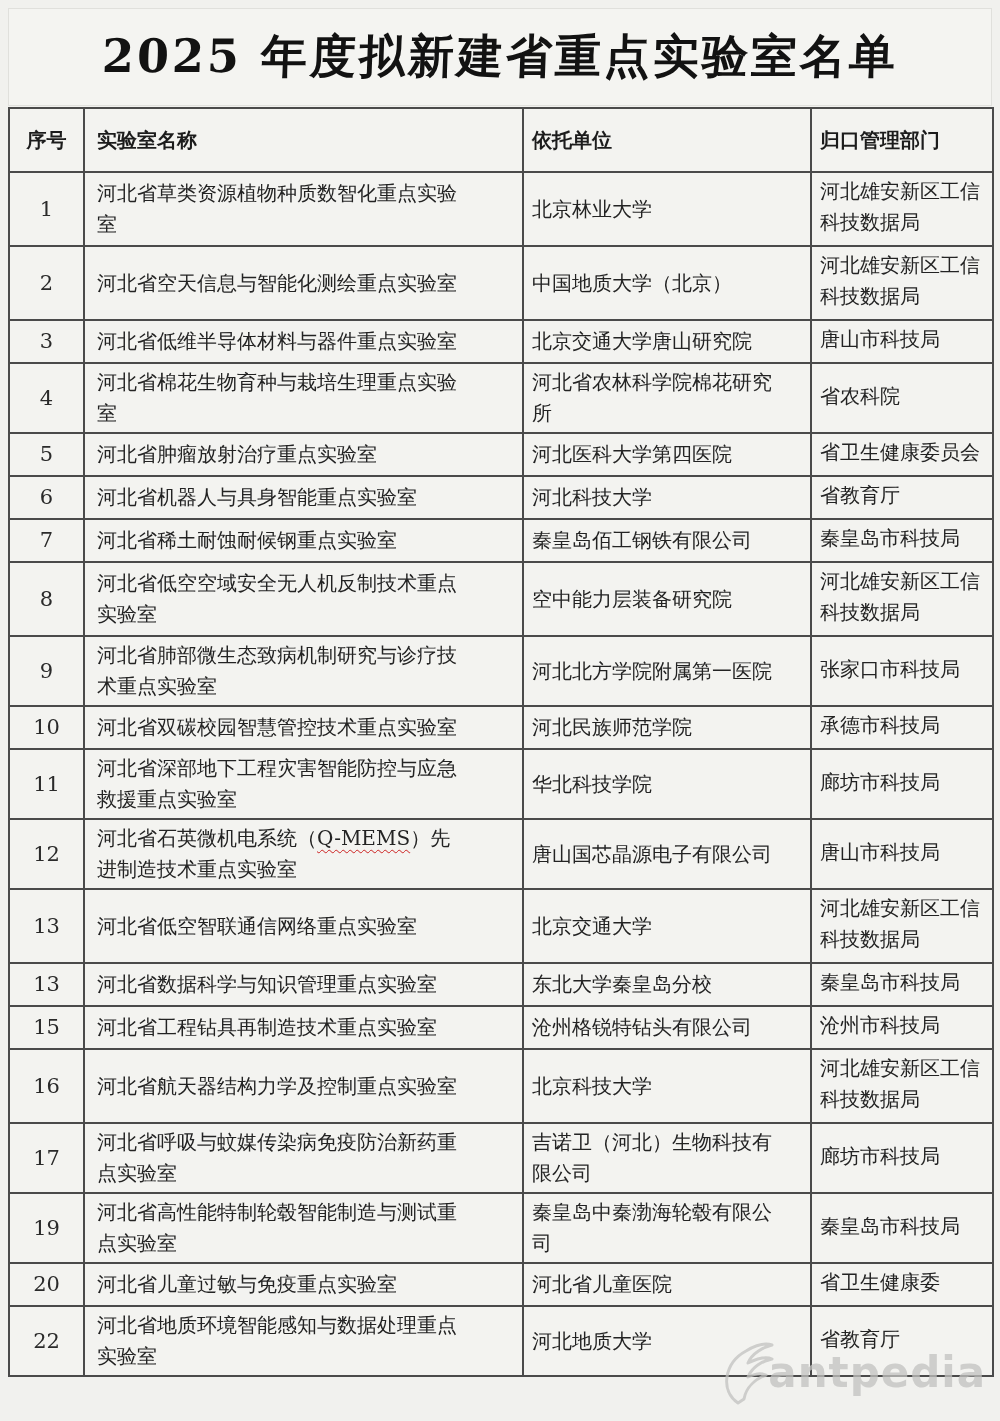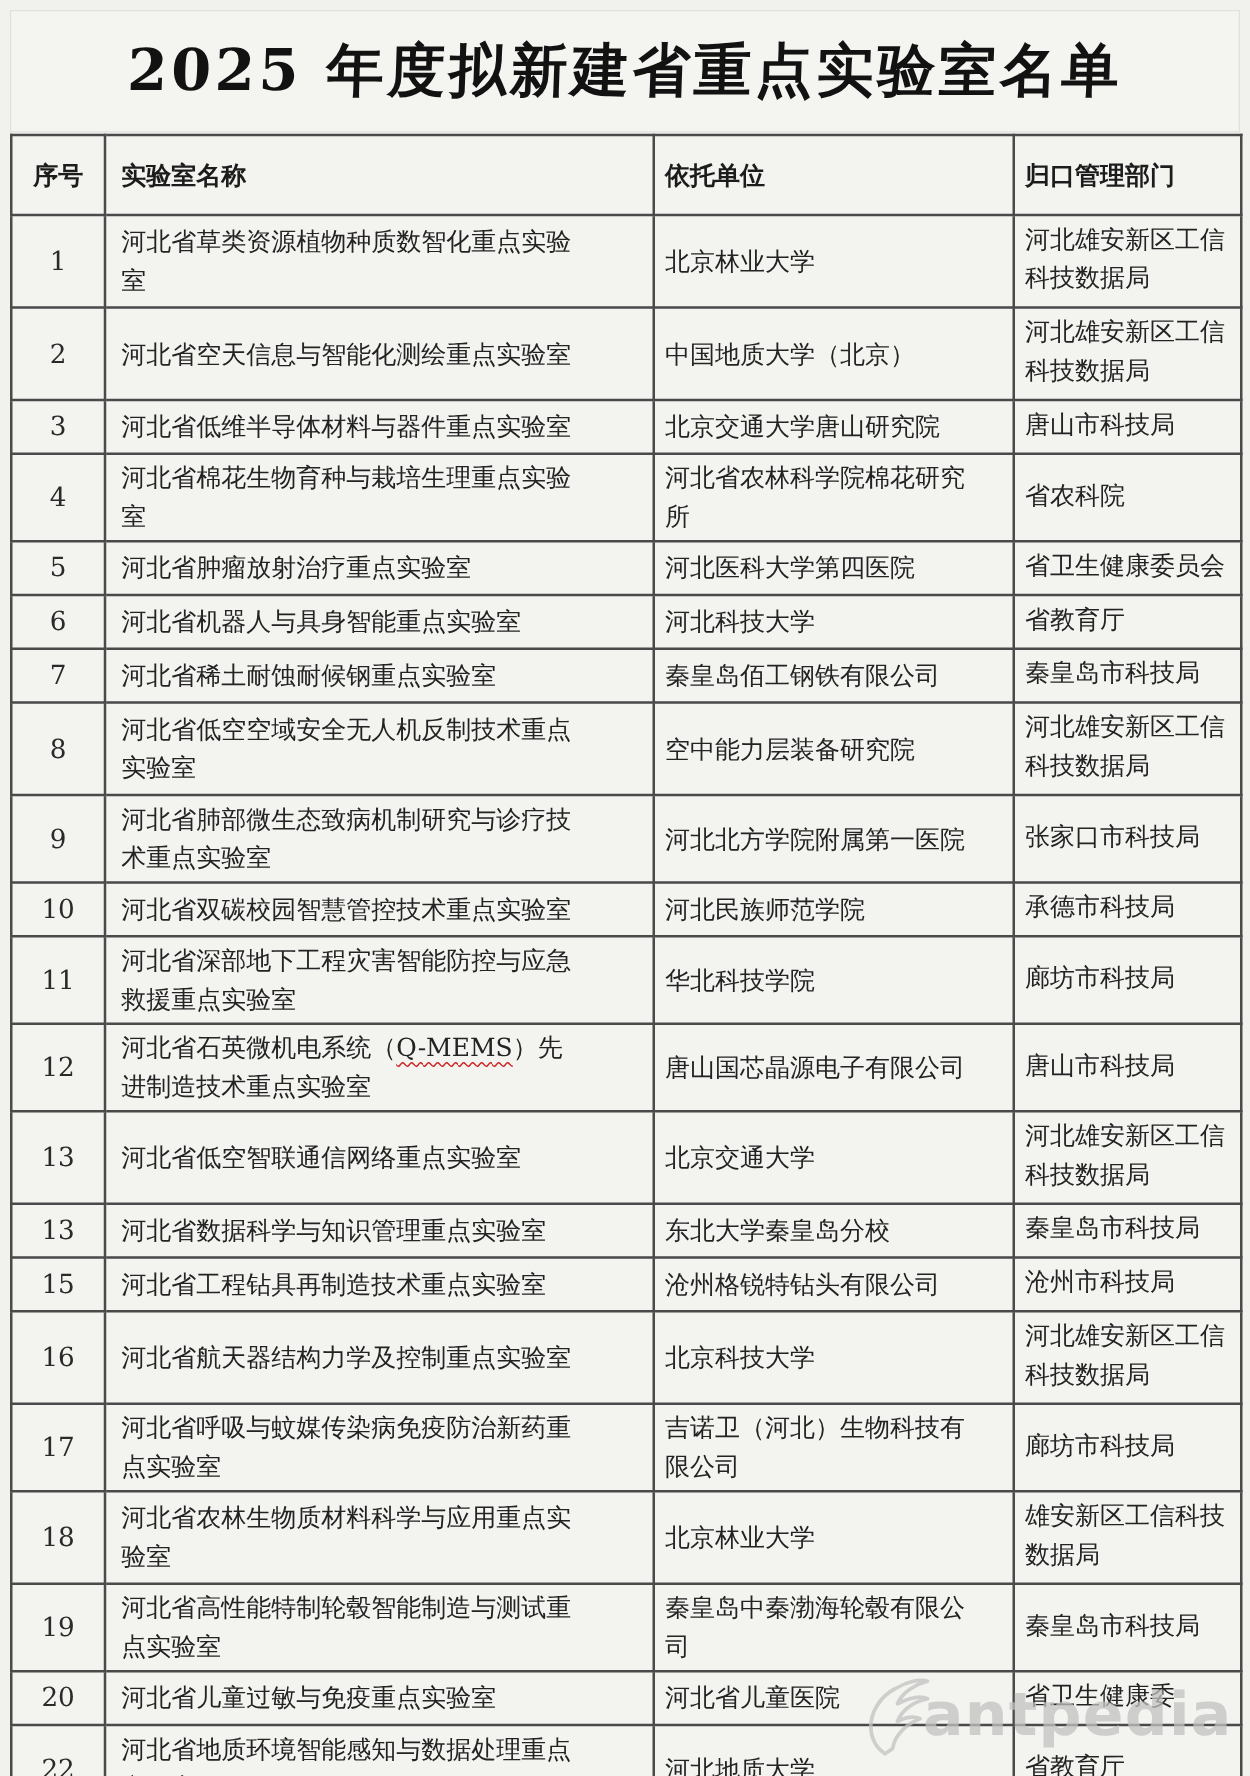--- a/index.html
+++ b/index.html
@@ -49,21 +49,21 @@
     text-underline-offset:4px;
   }
   .watermark{
     position:absolute;right:14px;top:1336px;height:72px;
     display:flex;align-items:center;
     pointer-events:none;opacity:0.75;filter:blur(0.4px);
     z-index:5;
   }
   .watermark-text{
     font-family:"DejaVu Sans","Liberation Sans",sans-serif;
-    font-size:48px;font-weight:700;letter-spacing:1px;color:#c2c2c0;
+    font-size:42px;font-weight:700;letter-spacing:1px;color:#c2c2c0;
   }
   .watermark-icon{margin-right:-18px;}
 </style>
 </head>
 <body>
 
 <div class="title-box">
   <div class="page-title">2025 年度拟新建省重点实验室名单</div>
 </div>
 
@@ -179,26 +179,20 @@
         <td class="c2">北京科技大学</td>
         <td class="c3">河北雄安新区工信科技数据局</td>
       </tr>
       <tr>
         <td class="c0">17</td>
         <td class="c1">河北省呼吸与蚊媒传染病免疫防治新药重点实验室</td>
         <td class="c2">吉诺卫（河北）生物科技有限公司</td>
         <td class="c3">廊坊市科技局</td>
       </tr>
       <tr>
-        <td class="c0">18</td>
-        <td class="c1">河北省农林生物质材料科学与应用重点实验室</td>
-        <td class="c2">北京林业大学</td>
-        <td class="c3">雄安新区工信科技数据局</td>
-      </tr>
-      <tr>
         <td class="c0">19</td>
         <td class="c1">河北省高性能特制轮毂智能制造与测试重点实验室</td>
         <td class="c2">秦皇岛中秦渤海轮毂有限公司</td>
         <td class="c3">秦皇岛市科技局</td>
       </tr>
       <tr>
         <td class="c0">20</td>
         <td class="c1">河北省儿童过敏与免疫重点实验室</td>
         <td class="c2">河北省儿童医院</td>
         <td class="c3">省卫生健康委</td>

